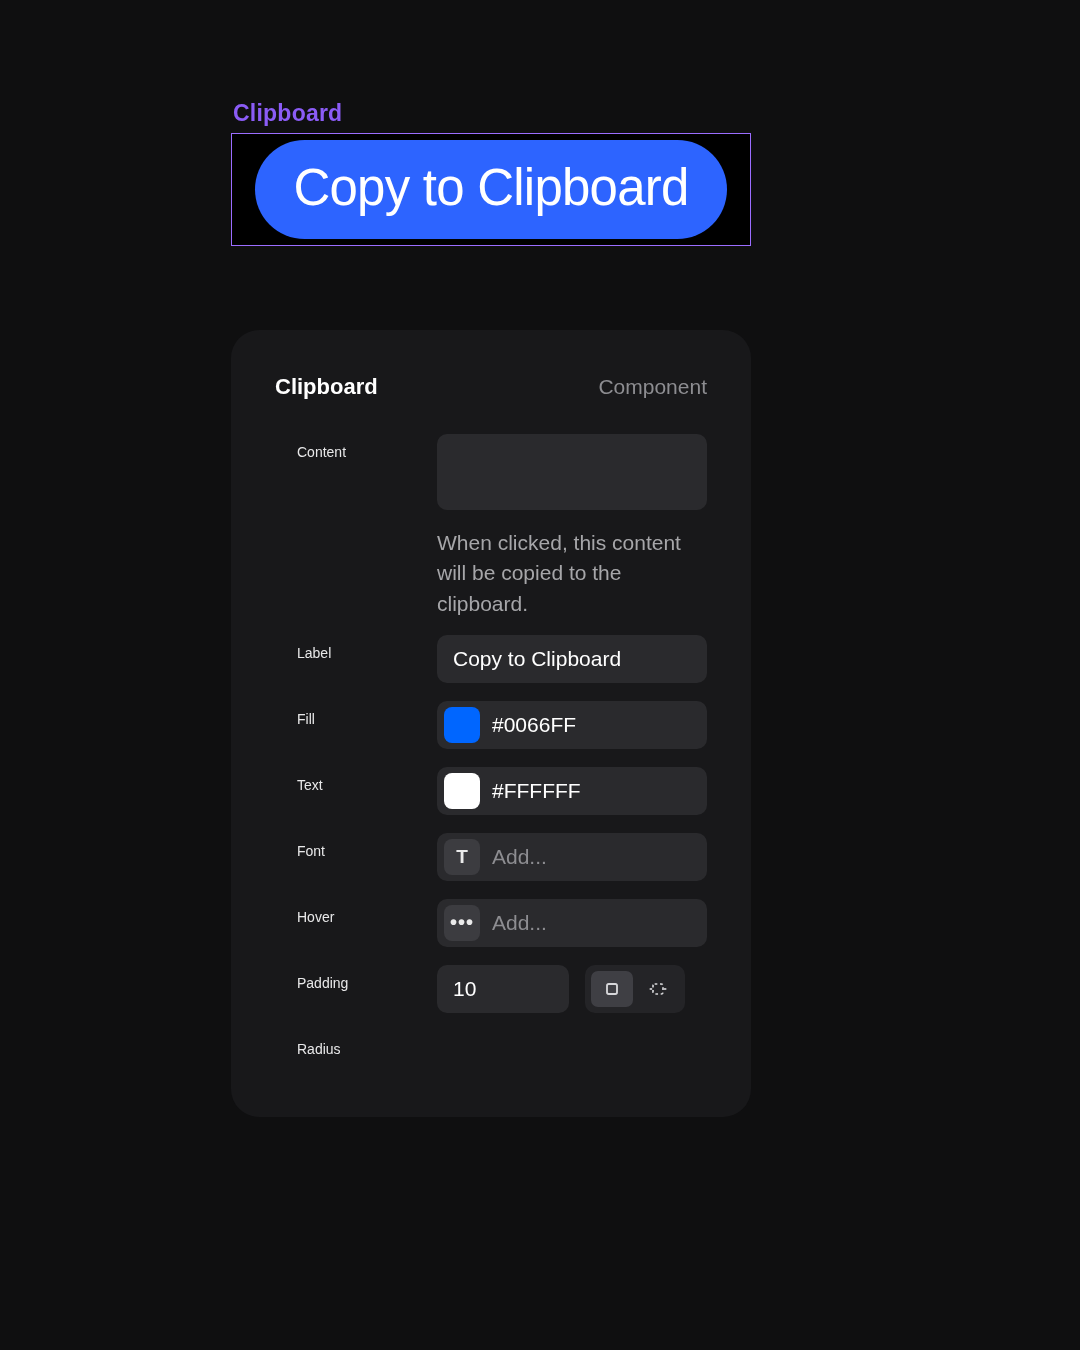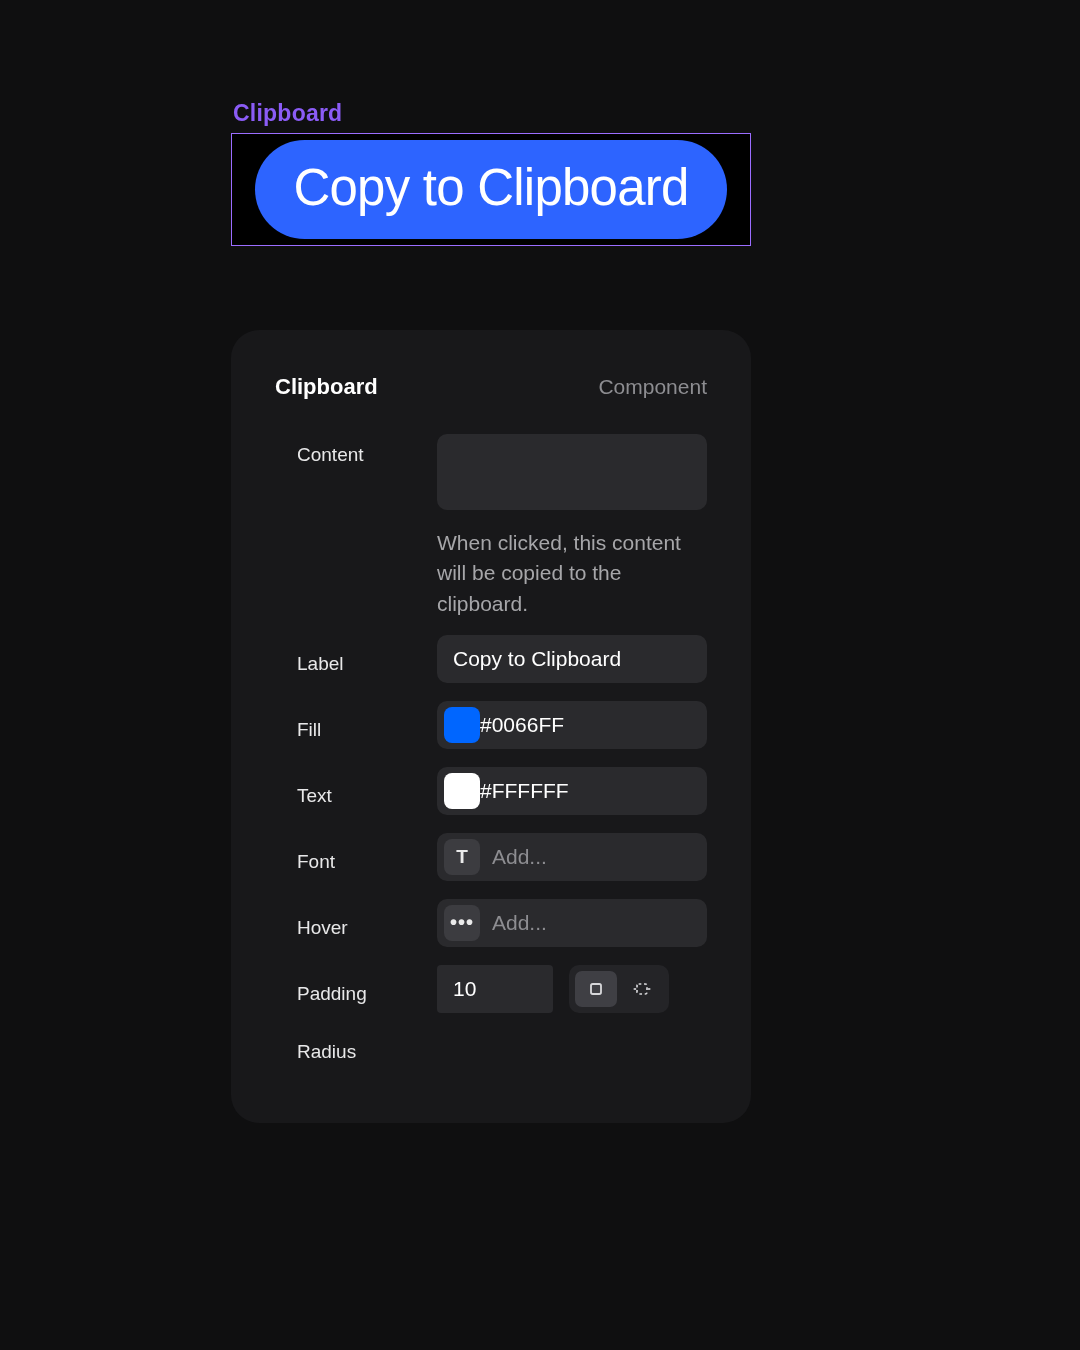--- a/index.html
+++ b/index.html
@@ -64,28 +64,28 @@
     padding:44px;
   }
   .panel-header{
     display:flex;justify-content:space-between;align-items:baseline;
     margin-bottom:34px;
   }
   .panel-title{font-size:22px;font-weight:600;}
   .panel-subtitle{font-size:21px;color:var(--text-muted);font-weight:400;margin-left:28px;}
 
   .row{
-    display:flex;align-items:center;
+    display:flex;
     margin-bottom:18px;
   }
   .row.tall-top{align-items:flex-start;}
   .row-label{
     flex:0 0 162px;
     padding-left:22px;
-    font-size:19px;
+    font-size:14px;
     color:#e8e8e9;
     font-weight:400;
     padding-top:10px;
   }
   .row-control{flex:1;min-width:0;}
 
   .row-help{
     margin-left:162px;
     margin-top:14px;
     margin-bottom:16px;
@@ -103,21 +103,21 @@
     color:var(--text-primary);
     font-size:21px;
     padding:0 16px;
     height:48px;
   }
   .textarea-box{height:76px;}
   .input-box::placeholder{color:var(--text-muted);}
 
   
   .color-field{
-    display:flex;align-items:center;
+    display:flex;align-items:center;gap:12px;
     background:var(--panel-inset);
     border-radius:10px;height:48px;
     padding:6px 16px 6px 7px;
     font-size:21px;
   }
   .swatch{
     width:36px;height:36px;border-radius:8px;
     flex:0 0 auto;
   }
 
@@ -138,21 +138,21 @@
     flex:0 0 auto;
   }
   .dots{letter-spacing:1px;font-size:20px;line-height:0;margin-top:-2px;}
 
   
   .dual{
     display:flex;gap:16px;
   }
   .num-field{
     background:var(--panel-inset);
-    border-radius:4px;height:48px;width:116px;
+    border-radius:10px;height:48px;width:132px;
     display:flex;align-items:center;
     padding:0 16px;font-size:21px;
     border:none;color:var(--text-primary);
     font-family:inherit;
   }
   .segmented{
     background:var(--panel-inset-darker);
     border-radius:10px;height:48px;
     display:flex;align-items:center;
     padding:6px;gap:4px;

